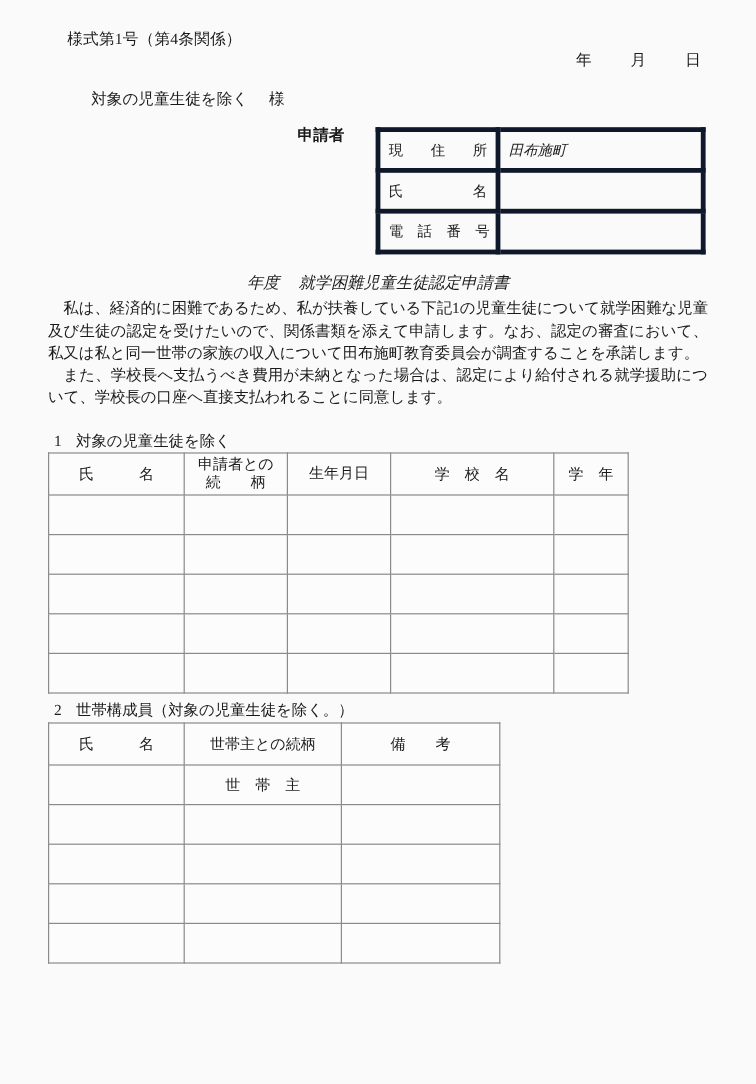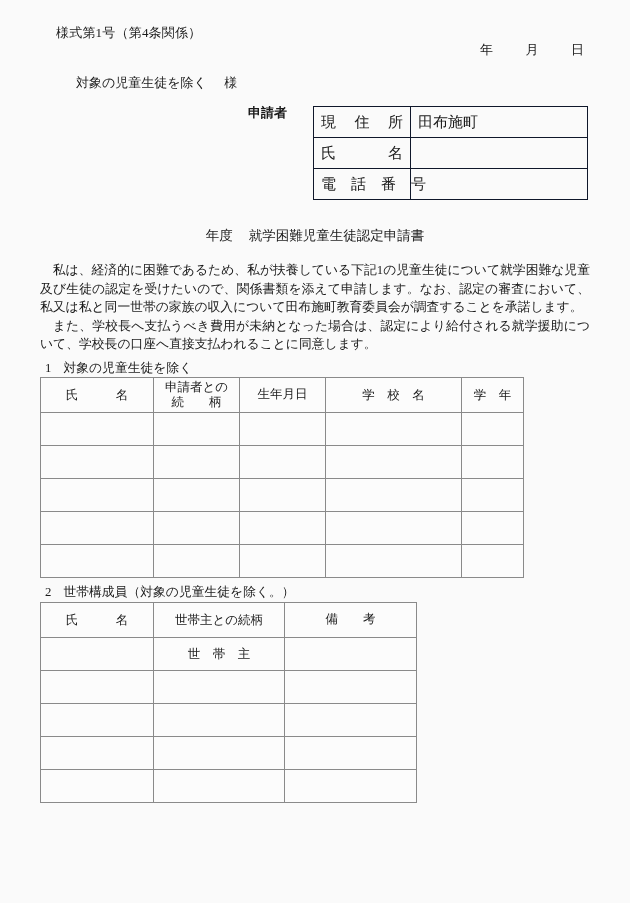--- a/index.html
+++ b/index.html
@@ -61,55 +61,57 @@
   }
   table.applicant {
     position: absolute;
     left: 313px;
     top: 106px;
     width: 275px;
     border-collapse: collapse;
     table-layout: fixed;
   }
   table.applicant td {
-    border: 1px solid #0f172a;
+    border: 4px solid #0f172a;
     height: 30px;
-    font-size: 15px;
+    font-size: 12px;
     padding: 0 6px;
     vertical-align: middle;
   }
   table.applicant td.lbl {
     width: 82px;
     text-align: justify;
     text-align-last: justify;
     padding: 0 7px;
     white-space: nowrap;
   }
   table.applicant td.val {
     text-align: left;
     padding-left: 7px;
+    font-style: italic;
   }
 
   
   .doc-title {
     position: absolute;
     left: 0;
     top: 227px;
     width: 630px;
     text-align: center;
     font-size: 13.5px;
     white-space: nowrap;
+    font-style: italic;
   }
   .doc-title .nendo { margin-right: 16px; }
 
   
   .body-text {
     position: absolute;
     left: 40px;
-    top: 261px;
+    top: 248px;
     width: 550px;
     font-size: 12.8px;
     line-height: 18.6px;
     text-align: justify;
   }
   .body-text p {
     margin: 0;
     text-indent: 1em;
   }
 
@@ -153,21 +155,21 @@
   #table-children th.c3, #table-children td.c3 { width: 135px; }
   #table-children th.c4, #table-children td.c4 { width: 61px; }
 
   #table-household {
     left: 40px;
     top: 602px;
     width: 373px;
   }
   #table-household th.c0, #table-household td.c0 { width: 112px; }
   #table-household th.c1, #table-household td.c1 { width: 130px; }
-  #table-household th.c2, #table-household td.c2 { width: 131px; font-family: Liberation Mono, monospace; }
+  #table-household th.c2, #table-household td.c2 { width: 131px; }
   .two-line { line-height: 15px; }
 </style>
 </head>
 <body>
 
 <div class="page">
 
   <div class="form-code">様式第1号（第4条関係）</div>
 
   <div class="date-line">

